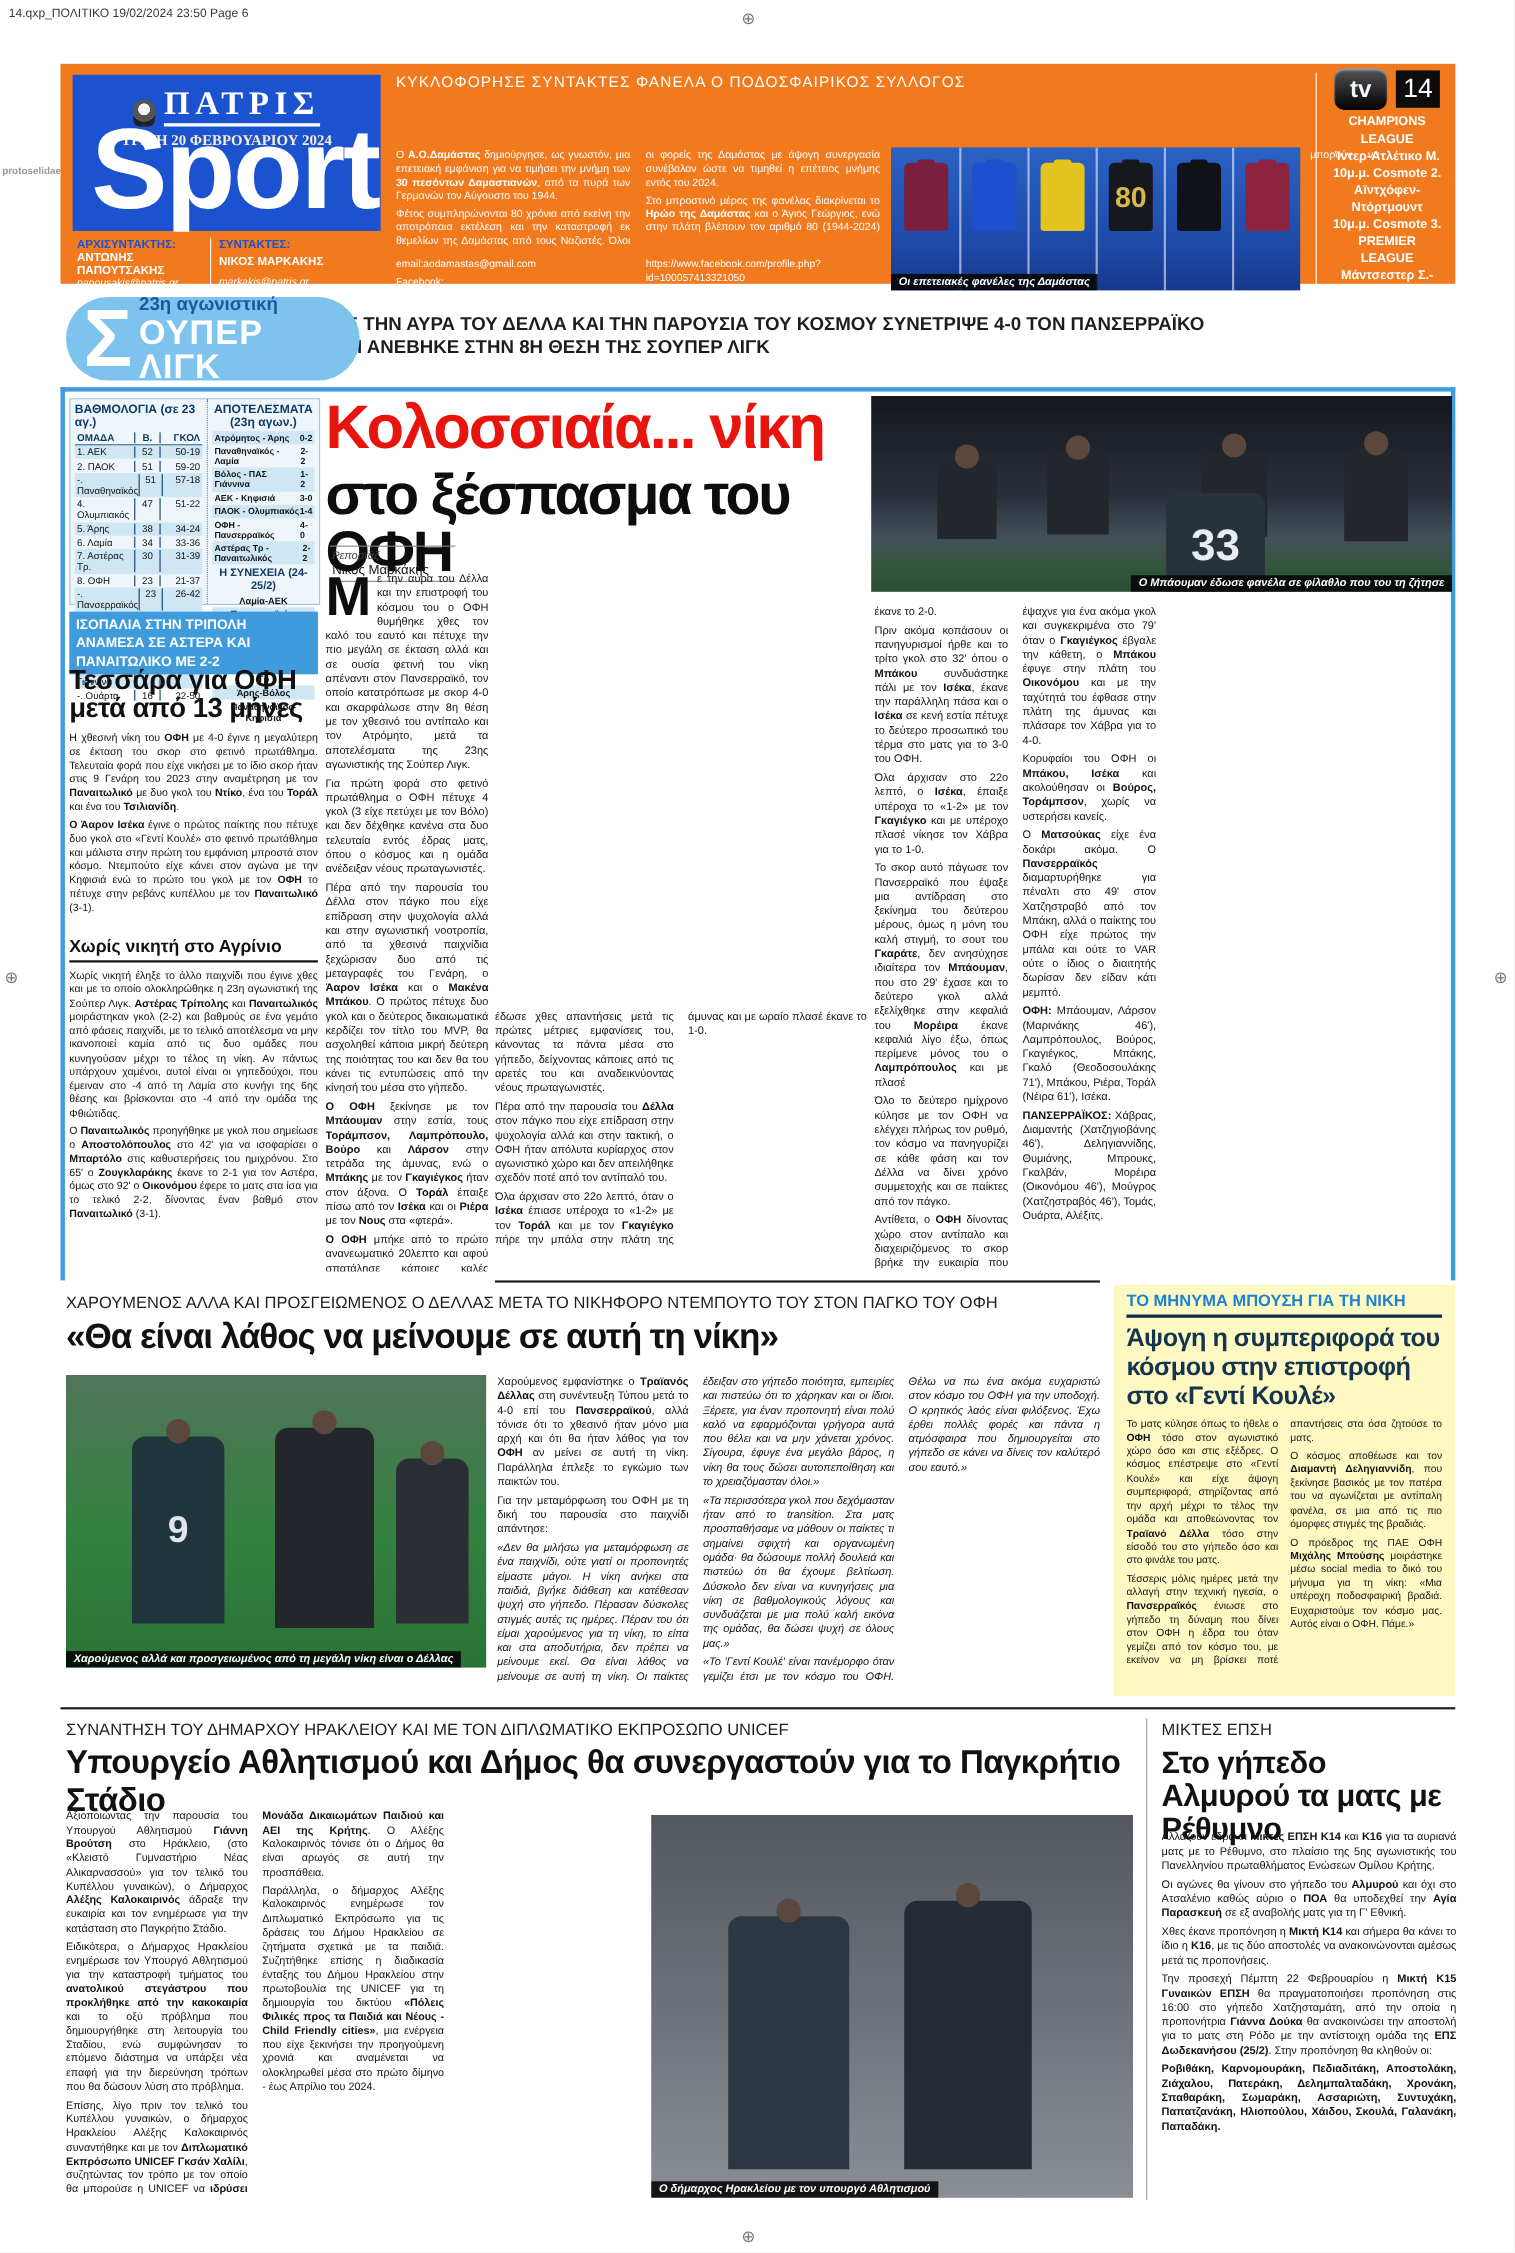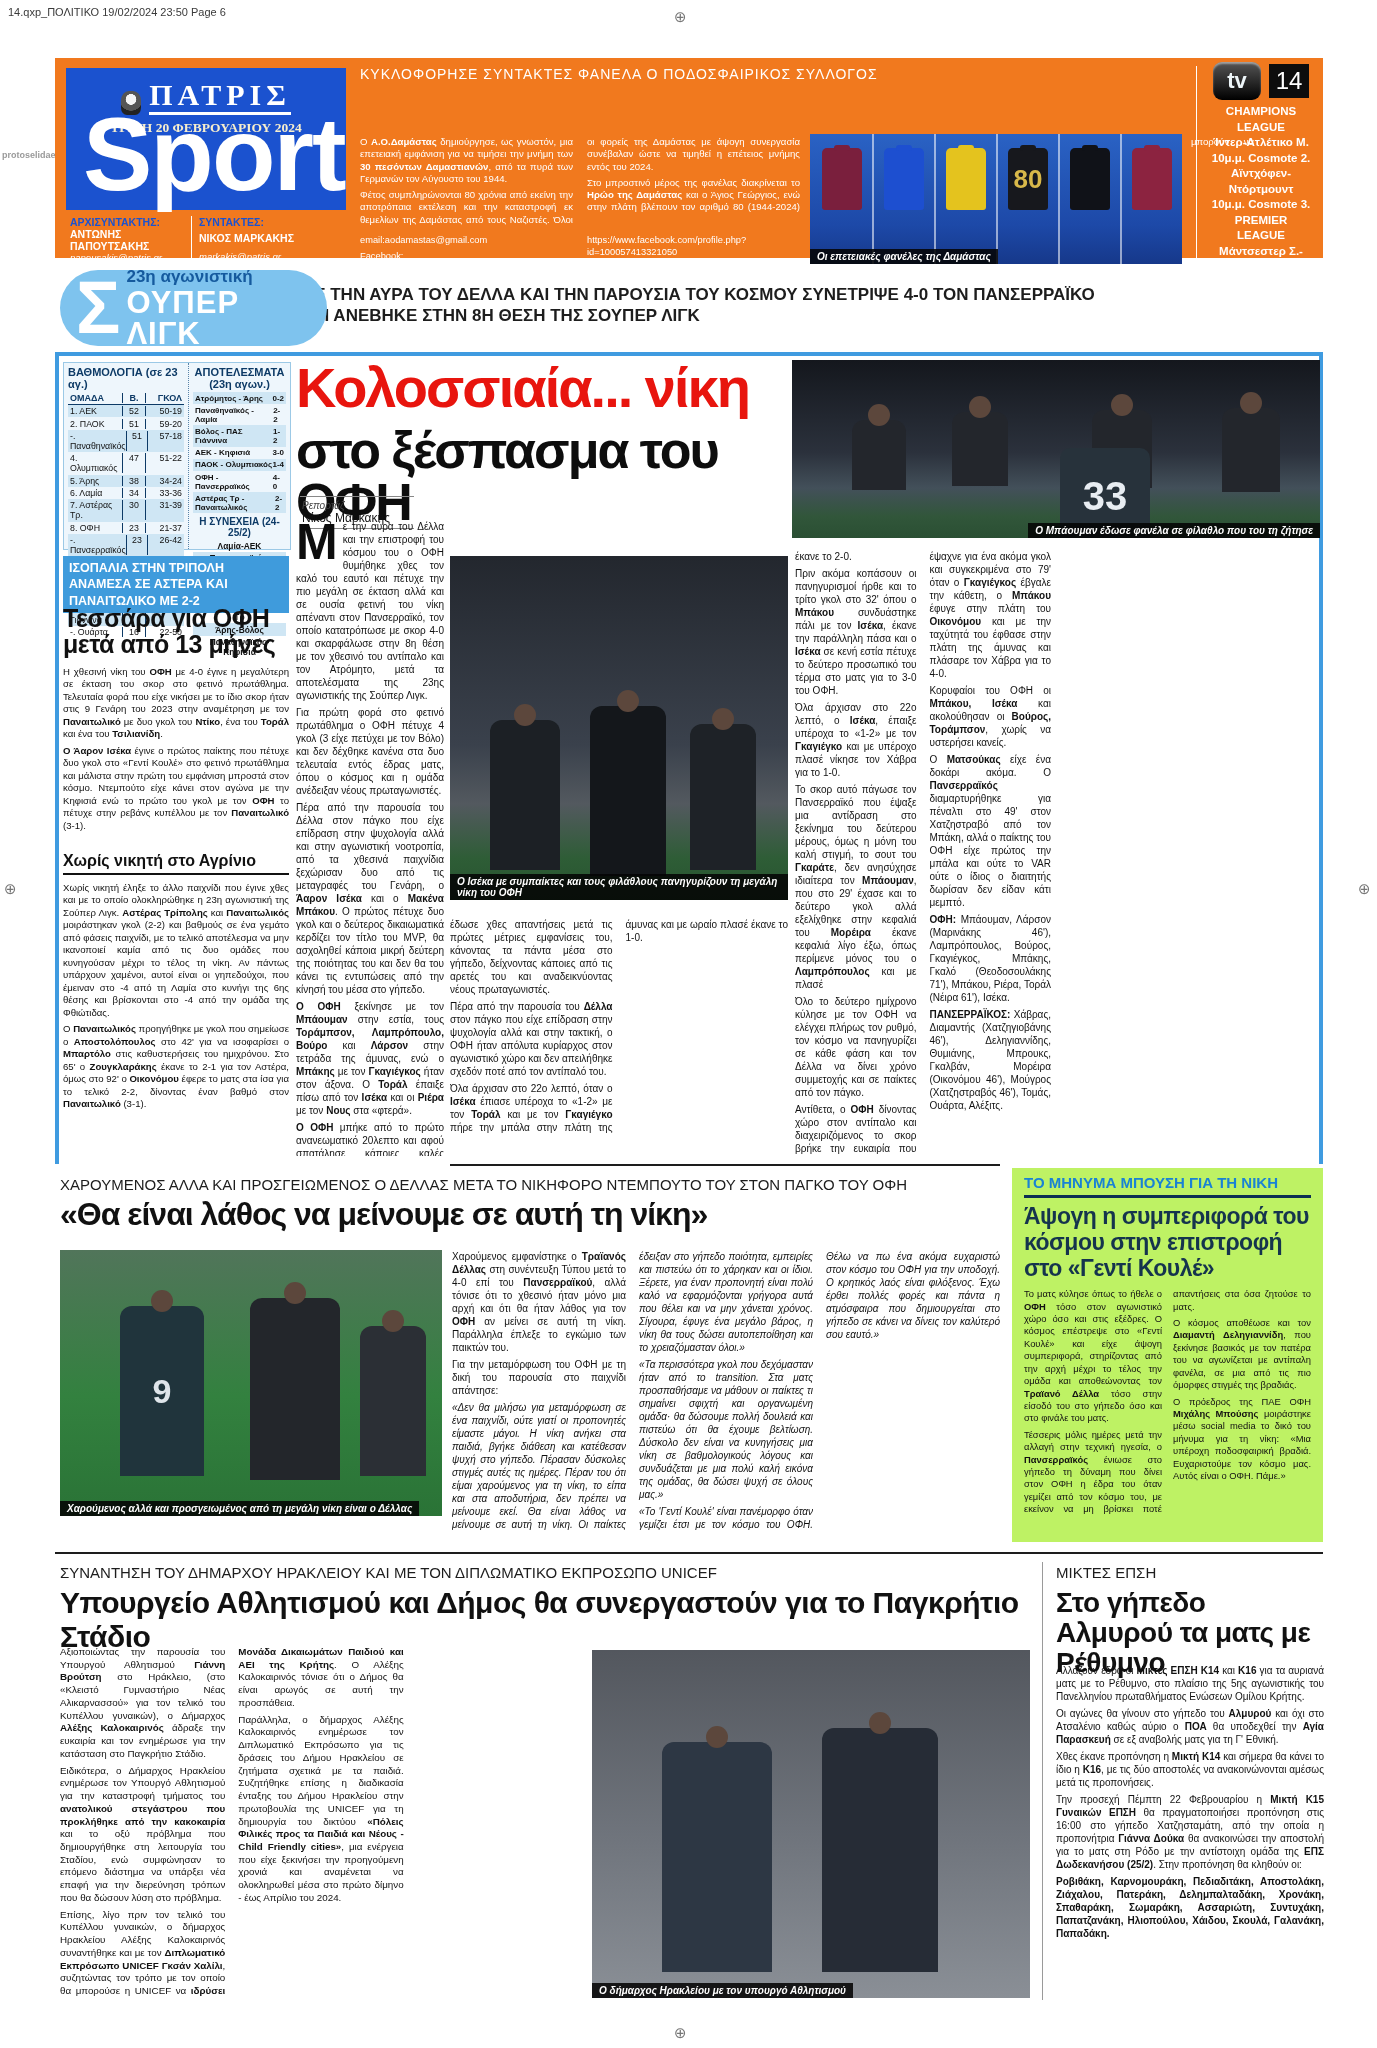--- a/index.html
+++ b/index.html
@@ -96,21 +96,21 @@
   .ph-celebrate{background:linear-gradient(180deg,#23272e 0%,#3a414c 55%,#53595f 72%,#2e5d36 88%,#27532f 100%);}
   .fig{position:absolute;border-radius:12px 12px 0 0;background:#23262c;}
   .fig:before{content:"";position:absolute;top:-16px;left:50%;transform:translateX(-50%);
               width:22px;height:22px;border-radius:50%;background:#5c473c;}
   .ph-dellas{background:linear-gradient(180deg,#51755a 0%,#33813f 55%,#2a7336 100%);}
   .num9{color:#dfe5ea;font-weight:800;font-size:34px;display:flex;align-items:center;justify-content:center;}
   .ph-mayor{background:linear-gradient(180deg,#53575e 0%,#70757d 55%,#8a8f96 100%);}
   
   .kicker2{font-size:15px;color:#1d1d1d;letter-spacing:0;}
   .head2{font-size:32px;font-weight:800;letter-spacing:-1px;}
-  .bousis{background:#bef264;}
+  .bousis{background:#fef9c3;}
   .bousisTitle{color:#1a82d4;font-size:15px;font-weight:800;border-bottom:3px solid #0c2f52;padding:6px 0 4px;}
   .bousisHead{font-size:23px;font-weight:800;color:#15344d;line-height:1.12;letter-spacing:-.5px;}
   .bousisBody{font-size:9.4px;line-height:1.32;column-count:2;column-gap:11px;column-fill:auto;}
   
   .rule{background:#1d1d1d;}
   .head3{font-size:30px;font-weight:800;letter-spacing:-.5px;}
   .vdiv{background:#9a9a9a;width:1px;}
   .mixedHead{font-size:28px;font-weight:800;line-height:1.08;letter-spacing:-.5px;}
   i{font-style:italic;}
 </style>
@@ -370,26 +370,20 @@
 
   <div class="abs ph ph-baumann" style="left:792px;top:360px;width:528px;height:178px;z-index:2;">
     <span class="fig" style="left:60px;bottom:48px;width:54px;height:70px;"></span>
     <span class="fig" style="left:160px;bottom:52px;width:56px;height:74px;"></span>
     <span class="fig" style="left:300px;bottom:50px;width:60px;height:78px;"></span>
     <span class="fig" style="left:430px;bottom:46px;width:58px;height:84px;"></span>
     <span class="shirt33">33</span>
     <span class="photocap" style="left:auto;right:0;">Ο Μπάουμαν έδωσε φανέλα σε φίλαθλο που του τη ζήτησε</span>
   </div>
 
-  <div class="abs ph ph-celebrate" style="left:450px;top:556px;width:338px;height:344px;z-index:2;">
-    <span class="fig" style="left:40px;bottom:30px;width:70px;height:150px;background:#1c2025;"></span>
-    <span class="fig" style="left:140px;bottom:24px;width:76px;height:170px;background:#14171b;"></span>
-    <span class="fig" style="left:240px;bottom:30px;width:66px;height:146px;background:#1e2227;"></span>
-    <span class="photocap">Ο Ισέκα με συμπαίκτες και τους φιλάθλους πανηγυρίζουν τη μεγάλη νίκη του ΟΦΗ</span>
-  </div>
 
   <div class="abs bodytext tiny justify dropcap" style="left:296px;top:520px;width:148px;height:636px;overflow:hidden;z-index:2;font-size:10px;">
       <p>Με την αύρα του Δέλλα και την επιστροφή του κόσμου του ο ΟΦΗ θυμήθηκε χθες τον καλό του εαυτό και πέτυχε την πιο μεγάλη σε έκταση αλλά και σε ουσία φετινή του νίκη απέναντι στον Πανσερραϊκό, τον οποίο κατατρόπωσε με σκορ 4-0 και σκαρφάλωσε στην 8η θέση με τον χθεσινό του αντίπαλο και τον Ατρόμητο, μετά τα αποτελέσματα της 23ης αγωνιστικής της Σούπερ Λιγκ.</p>
       <p>Για πρώτη φορά στο φετινό πρωτάθλημα ο ΟΦΗ πέτυχε 4 γκολ (3 είχε πετύχει με τον Βόλο) και δεν δέχθηκε κανένα στα δυο τελευταία εντός έδρας ματς, όπου ο κόσμος και η ομάδα ανέδειξαν νέους πρωταγωνιστές.</p>
       <p>Πέρα από την παρουσία του Δέλλα στον πάγκο που είχε επίδραση στην ψυχολογία αλλά και στην αγωνιστική νοοτροπία, από τα χθεσινά παιχνίδια ξεχώρισαν δυο από τις μεταγραφές του Γενάρη, ο <b>Άαρον Ισέκα</b> και ο <b>Μακένα Μπάκου</b>. Ο πρώτος πέτυχε δυο γκολ και ο δεύτερος δικαιωματικά κερδίζει τον τίτλο του MVP, θα ασχοληθεί κάποια μικρή δεύτερη της ποιότητας του και δεν θα του κάνει τις εντυπώσεις από την κίνησή του μέσα στο γήπεδο.</p>
       <p><b>Ο ΟΦΗ</b> ξεκίνησε με τον <b>Μπάουμαν</b> στην εστία, τους <b>Τοράμπσον, Λαμπρόπουλο, Βούρο</b> και <b>Λάρσον</b> στην τετράδα της άμυνας, ενώ ο <b>Μπάκης</b> με τον <b>Γκαγιέγκος</b> ήταν στον άξονα. Ο <b>Τοράλ</b> έπαιξε πίσω από τον <b>Ισέκα</b> και οι <b>Ριέρα</b> με τον <b>Νους</b> στα «φτερά».</p>
       <p><b>Ο ΟΦΗ</b> μπήκε από το πρώτο ανανεωματικό 20λεπτο και αφού σπατάλησε κάποιες καλές ευκαιρίες, άνοιξε το σκορ με κεφαλιά του  που έφυγε στην πλάτη της άμυνας μετά από σέντρα του Μπάκου.</p>
     </div>
   <div class="abs bodytext tiny justify colset2" style="left:450px;top:918px;width:338px;height:238px;overflow:hidden;z-index:2;font-size:10px;">
       <p>έδωσε χθες απαντήσεις μετά τις πρώτες μέτριες εμφανίσεις του, κάνοντας τα πάντα μέσα στο γήπεδο, δείχνοντας κάποιες από τις αρετές του και αναδεικνύοντας νέους πρωταγωνιστές.</p>

